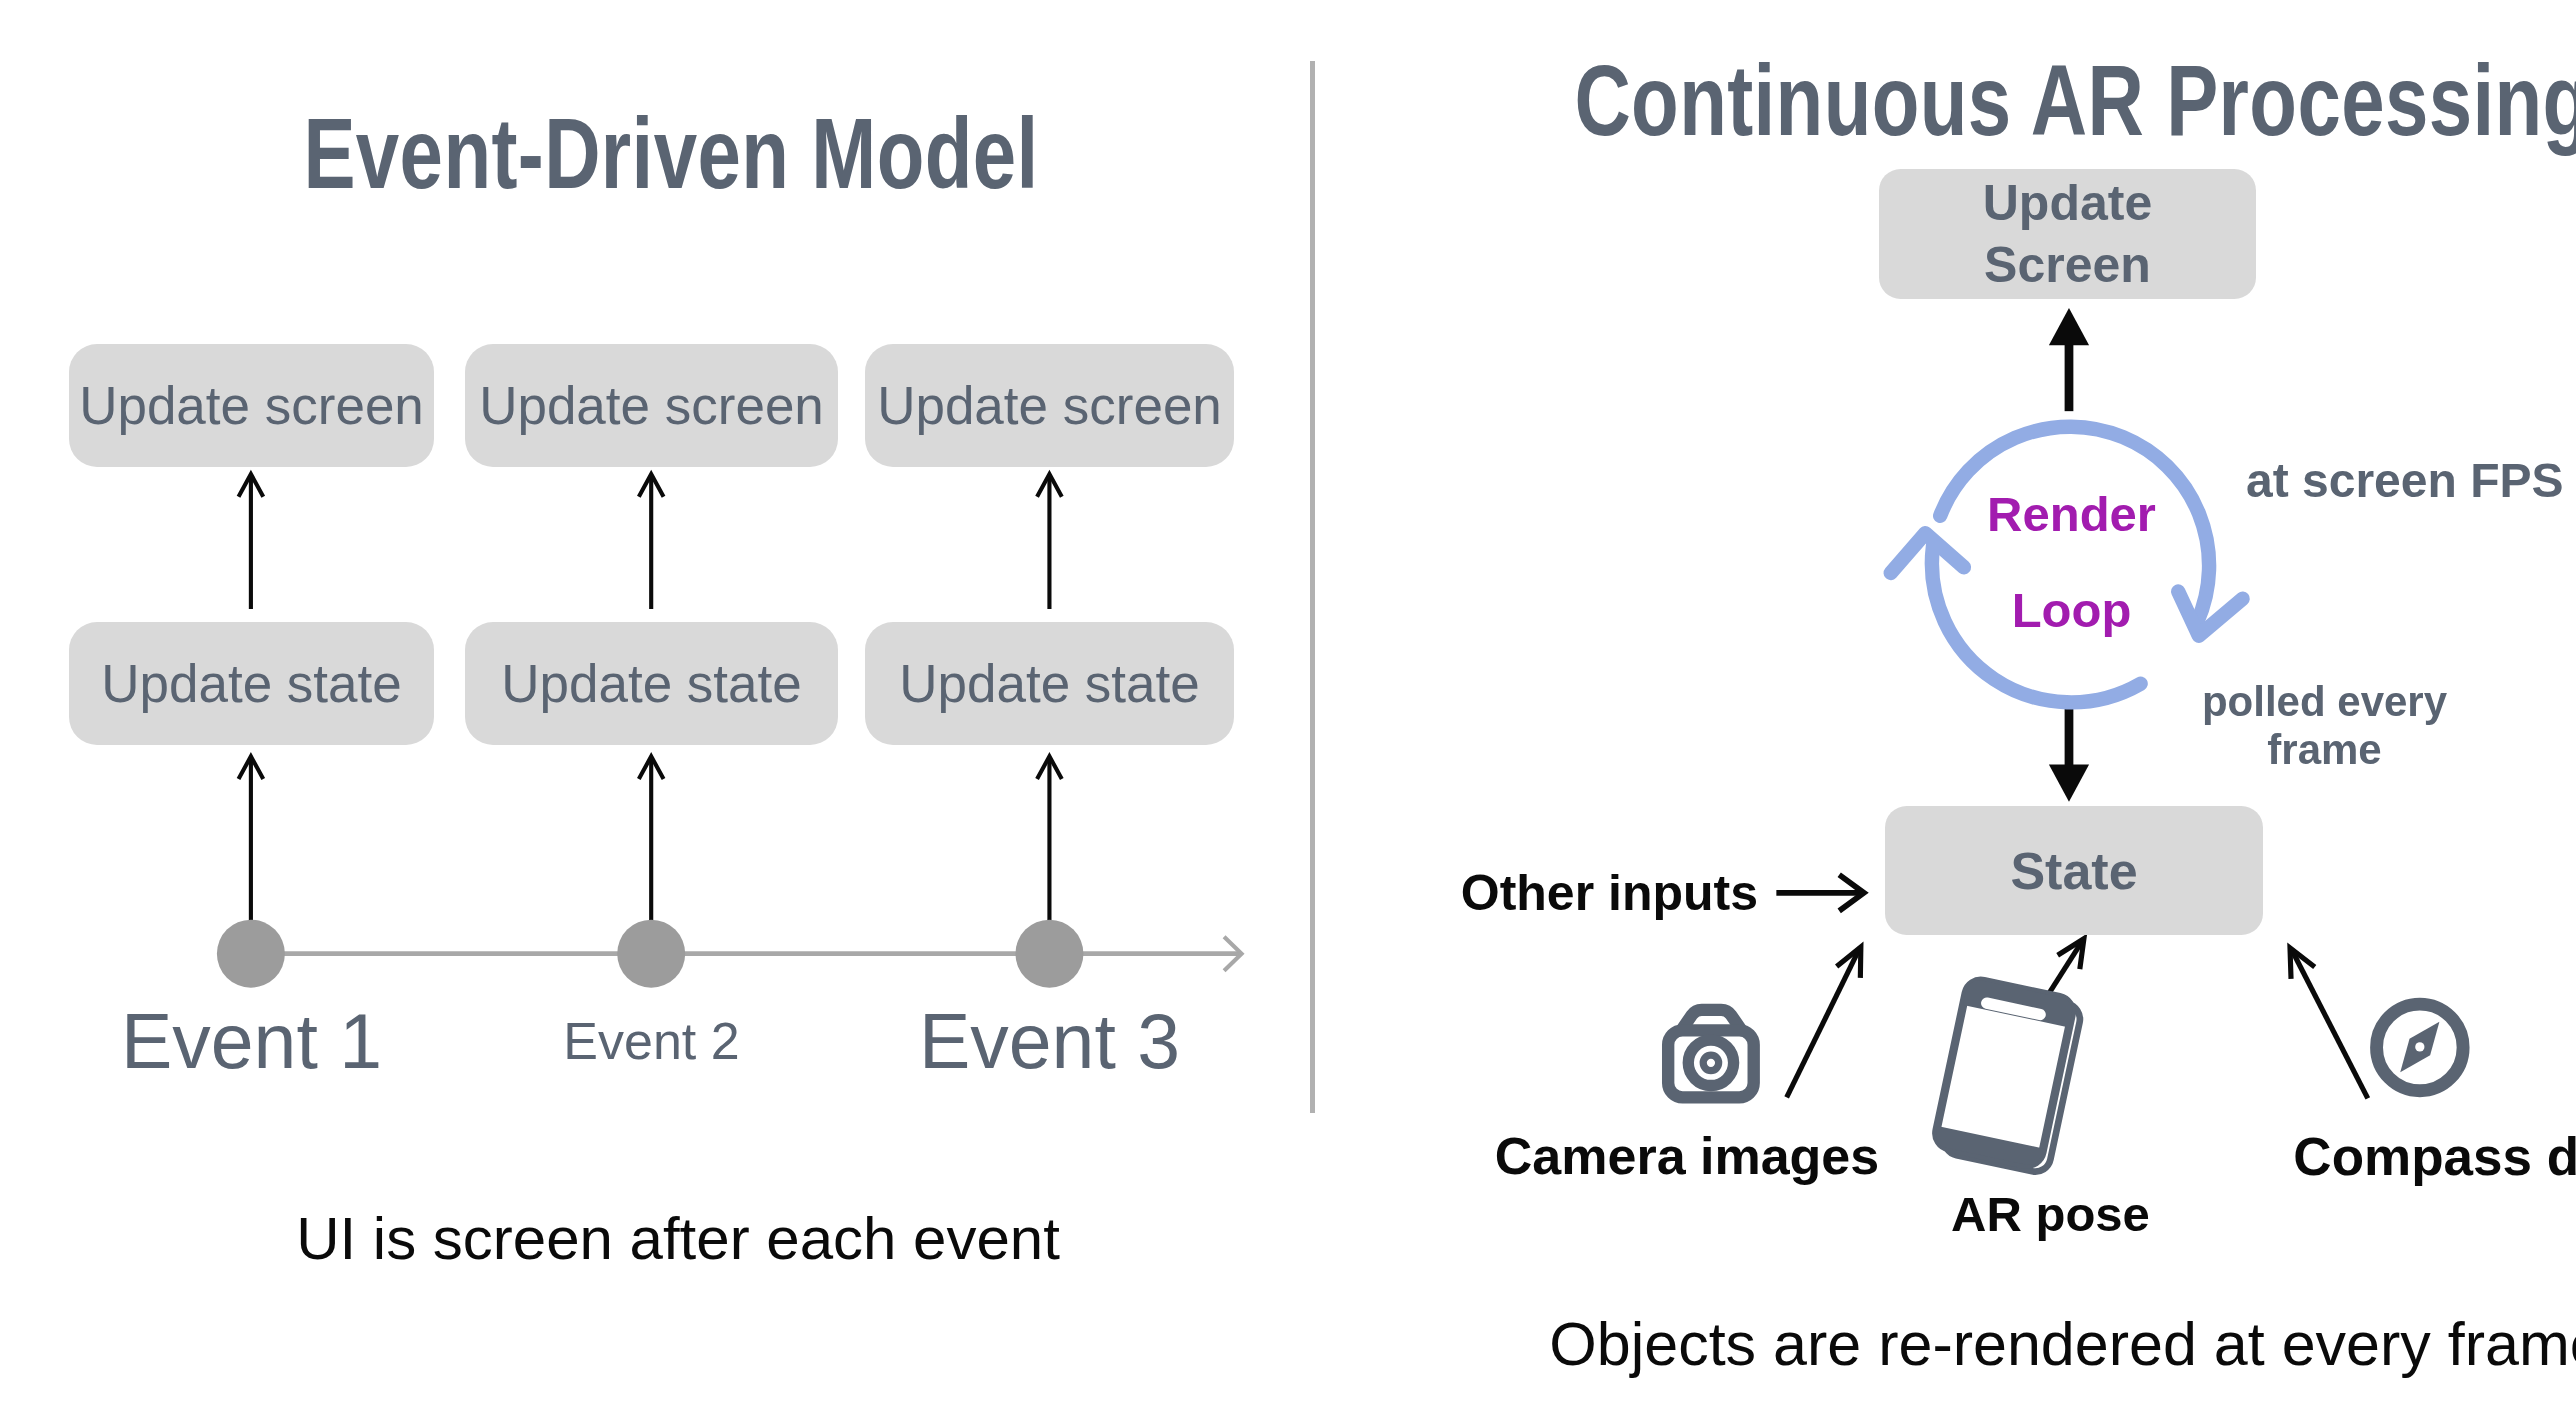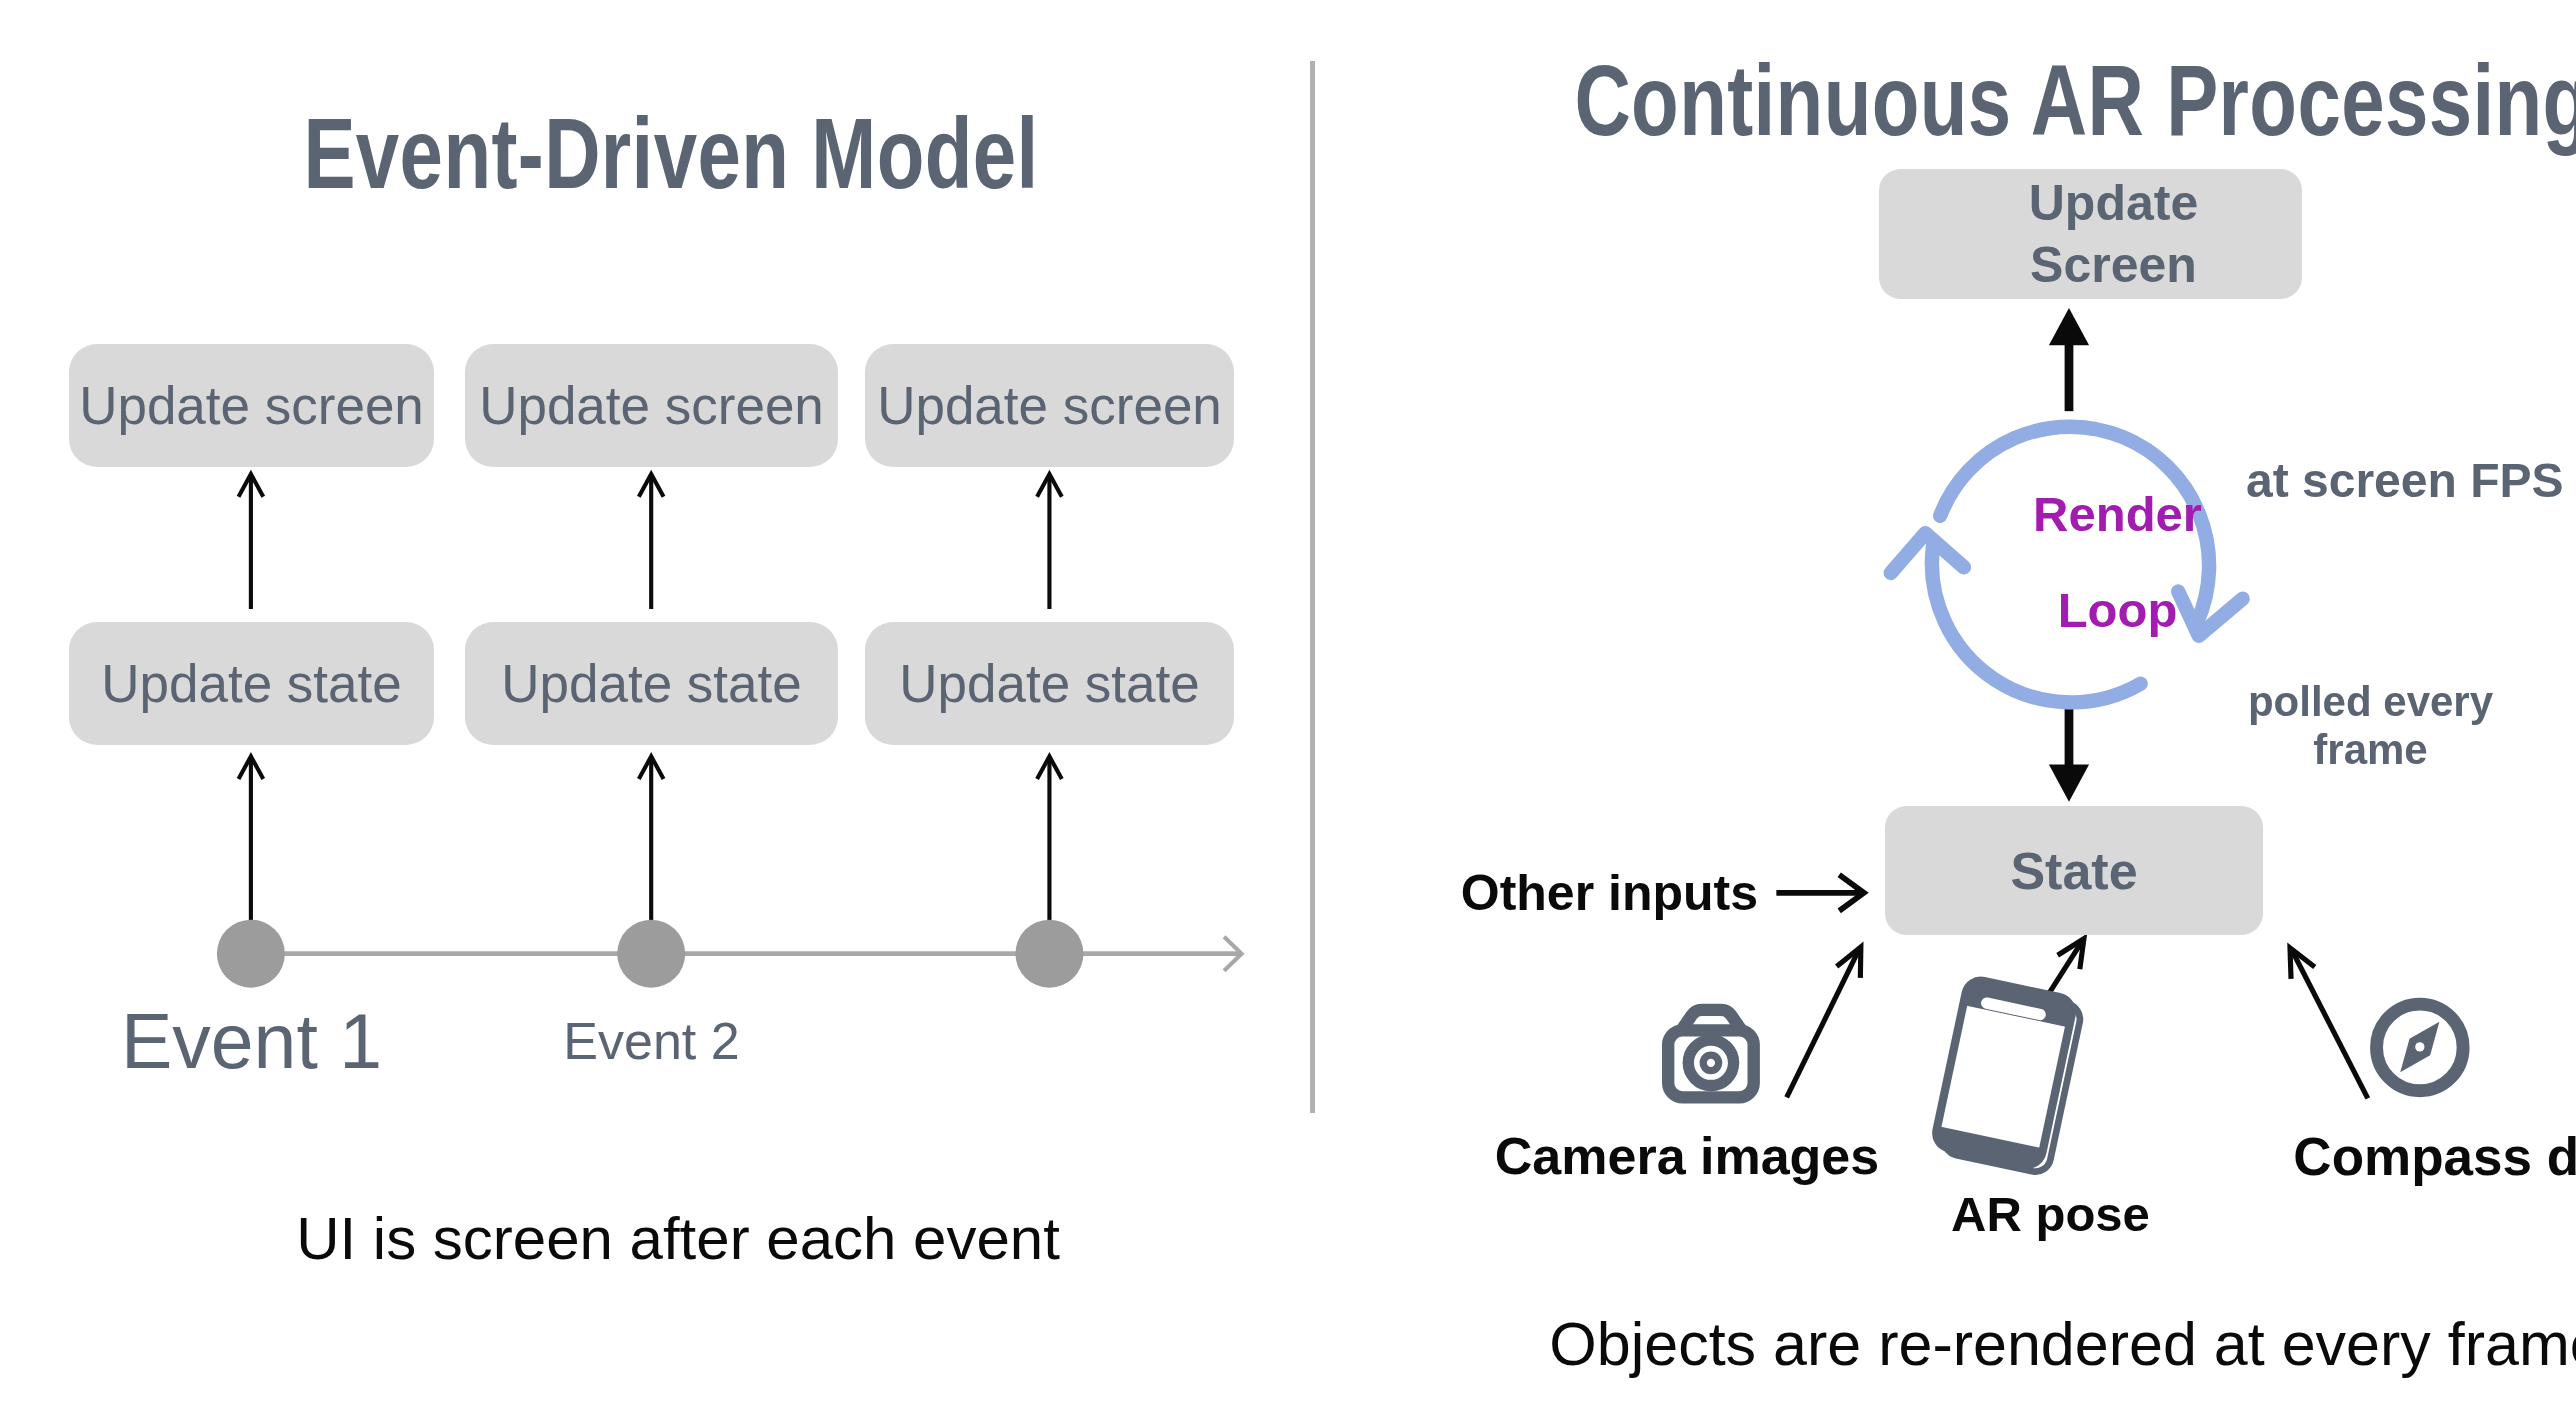--- a/index.html
+++ b/index.html
@@ -10,21 +10,21 @@
   .txt{position:absolute;display:flex;align-items:center;justify-content:center;text-align:center;white-space:pre;}
   .slate{color:#5a6472;}
   .blk{color:#0a0a0a;text-align:right;}
   .blue{color:#a21caf;gap:36px;}
   .title{font-weight:700;transform:scaleX(0.78);transform-origin:center;letter-spacing:0.5px;}
   .gbox{position:absolute;background:#d9d9d9;display:flex;align-items:center;justify-content:center;color:#5a6472;}
   .rleft{border-radius:28px;font-size:53px;font-weight:400;}
   .rright{border-radius:21.6px;font-weight:600;}
   .svglayer{position:absolute;left:0;top:0;width:2697px;height:1405px;}
   .divider{position:absolute;background:#b1b1b1;}
-  .twoline{flex-direction:column;padding-left:46px;}
+  .twoline{flex-direction:column;}
 </style>
 </head>
 <body>
 
 <div class="canvas">
 
   <svg class="svglayer" viewBox="0 0 5235 2727">
 
     <g stroke="#0a0a0a" stroke-width="8" fill="none">
       <line x1="487" y1="1182" x2="487" y2="922"></line>
@@ -111,20 +111,21 @@
   <div class="gbox rleft" style="left:69px;top:344px;width:365px;height:123px;">Update screen</div>
   <div class="gbox rleft" style="left:465px;top:344px;width:373px;height:123px;">Update screen</div>
   <div class="gbox rleft" style="left:865px;top:344px;width:369px;height:123px;">Update screen</div>
 
   <div class="gbox rleft" style="left:69px;top:622px;width:365px;height:123px;">Update state</div>
   <div class="gbox rleft" style="left:465px;top:622px;width:373px;height:123px;">Update state</div>
   <div class="gbox rleft" style="left:865px;top:622px;width:369px;height:123px;">Update state</div>
 
   <div class="txt slate" style="left:71px;top:1001px;width:361px;height:80px;font-size:77px;">Event 1</div>
   <div class="txt slate" style="left:471px;top:1001px;width:361px;height:80px;font-size:52px;">Event 2</div>
+  <div class="txt slate" style="left:869px;top:1001px;width:361px;height:80px;font-size:77px;">Event 3</div>
 
   <div class="txt blk" style="left:160px;top:1206px;width:1036px;height:64px;font-size:60px;">UI is screen after each event</div>
 
   <div class="txt slate title" style="left:1588px;top:40px;width:989px;height:121px;font-size:100px;">Continuous AR Processing</div>
 
   <div class="gbox rright twoline" style="left:1879px;top:169px;width:377px;height:130px;font-size:50px;line-height:1.25;">
     <span>Update</span>
     <span>Screen</span>
   </div>
 

